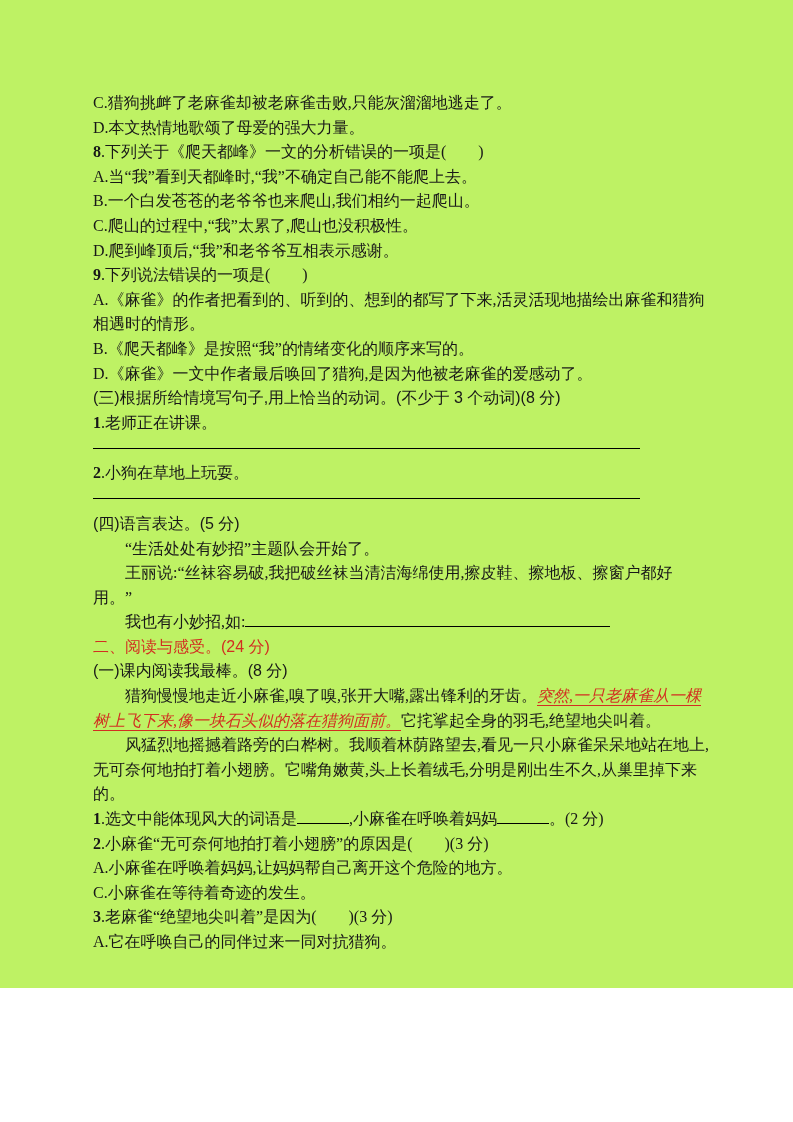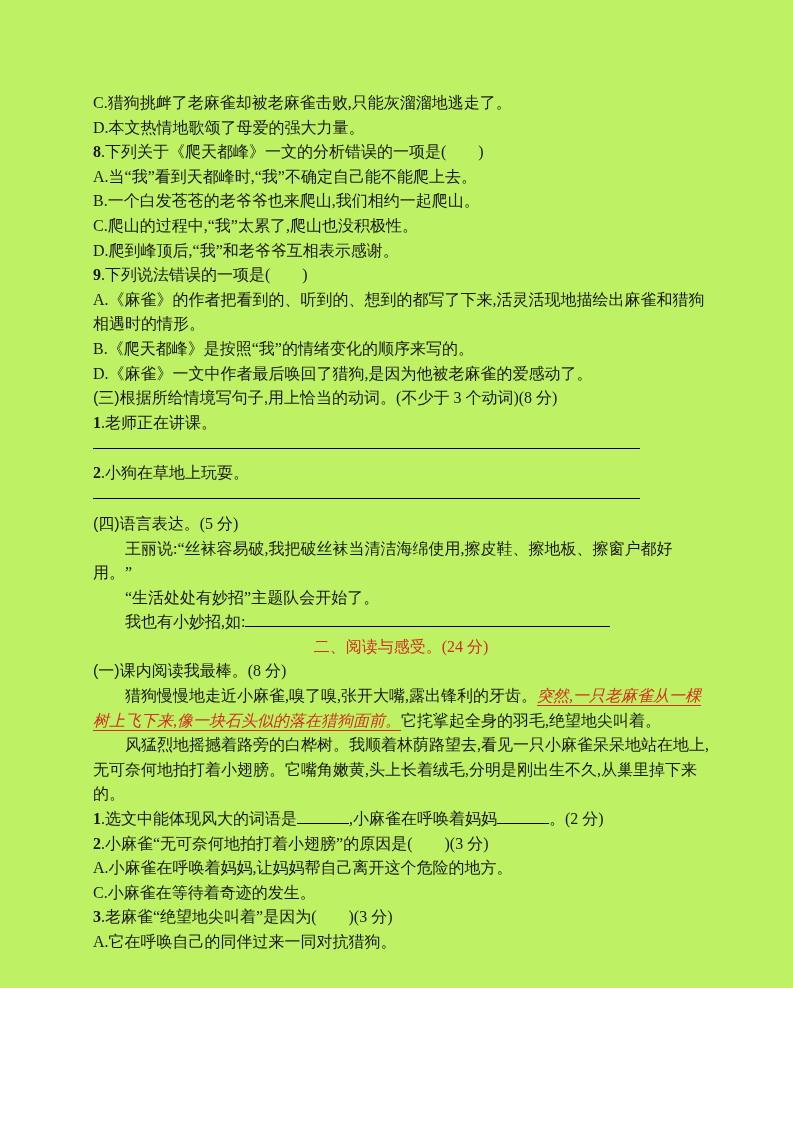--- a/index.html
+++ b/index.html
@@ -14,22 +14,22 @@
   .content {
     position:absolute; left:93px; top:91px; width:616px;
     font-size:16px; line-height:24.6px;
   }
   .line { margin:0; }
   .qnum { font-weight:bold; }
   .hd {
     font-family:"Liberation Sans","DejaVu Sans",sans-serif;
     font-weight:normal;
   }
-  .hd-rest { font-weight:normal; font-family:Liberation Serif, serif;margin-top:18px; }
-  .red { color:var(--accent-red,#d22f21);text-align:center; }
+  .hd-rest { font-weight:normal; font-family:Liberation Sans, sans-serif;margin-top:18px; }
+  .red { color:var(--accent-red,#d22f21); }
   .passage-red {
     color:var(--accent-red,#d22f21);
     font-style:italic;
     text-decoration:underline;
     text-underline-offset:4px;
   }
   .indent { text-indent:2em; }
   .rule {
     height:0; border-top:1.6px solid #000;
     width:547px; margin:12.5px 0;
@@ -67,22 +67,22 @@
     <div class="line">B.《爬天都峰》是按照“我”的情绪变化的顺序来写的。</div>
     <div class="line">D.《麻雀》一文中作者最后唤回了猎狗,是因为他被老麻雀的爱感动了。</div>
 
     <div class="line"><span class="hd">(三)根据所给情境写句子,用上恰当的动词。</span><span class="hd-rest">(不少于 3 个动词)(8 分)</span></div>
     <div class="line"><span class="qnum">1</span><span>.老师正在讲课。</span></div>
     <div class="rule"></div>
     <div class="line"><span class="qnum">2</span><span>.小狗在草地上玩耍。</span></div>
     <div class="rule"></div>
 
     <div class="line"><span class="hd">(四)语言表达。</span><span class="hd-rest">(5 分)</span></div>
+    <div class="line indent">“生活处处有妙招”主题队会开始了。</div>
     <div class="line indent">王丽说:“丝袜容易破,我把破丝袜当清洁海绵使用,擦皮鞋、擦地板、擦窗户都好用。”</div>
-    <div class="line indent">“生活处处有妙招”主题队会开始了。</div>
     <div class="line indent"><span>我也有小妙招,如:</span><span class="fill-line"></span></div>
 
     <div class="line red"><span class="hd">二、阅读与感受。</span><span class="hd-rest">(24 分)</span></div>
     <div class="line"><span class="hd">(一)课内阅读我最棒。</span><span class="hd-rest">(8 分)</span></div>
 
     <div class="line indent"><span>猎狗慢慢地走近小麻雀,嗅了嗅,张开大嘴,露出锋利的牙齿。</span><span class="passage-red">突然,一只老麻雀从一棵树上飞下来,像一块石头似的落在猎狗面前。</span><span>它挓挲起全身的羽毛,绝望地尖叫着。</span></div>
     <div class="line indent">风猛烈地摇撼着路旁的白桦树。我顺着林荫路望去,看见一只小麻雀呆呆地站在地上,无可奈何地拍打着小翅膀。它嘴角嫩黄,头上长着绒毛,分明是刚出生不久,从巢里掉下来的。</div>
 
     <div class="line"><span class="qnum">1</span><span>.选文中能体现风大的词语是</span><span class="blank"></span><span>,小麻雀在呼唤着妈妈</span><span class="blank"></span><span>。(2 分)</span></div>
 

